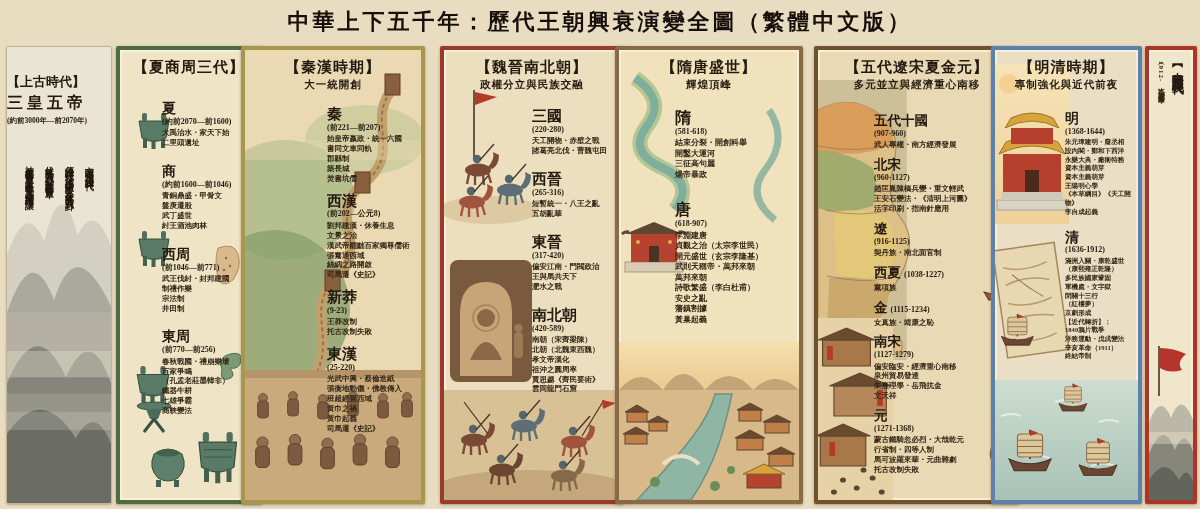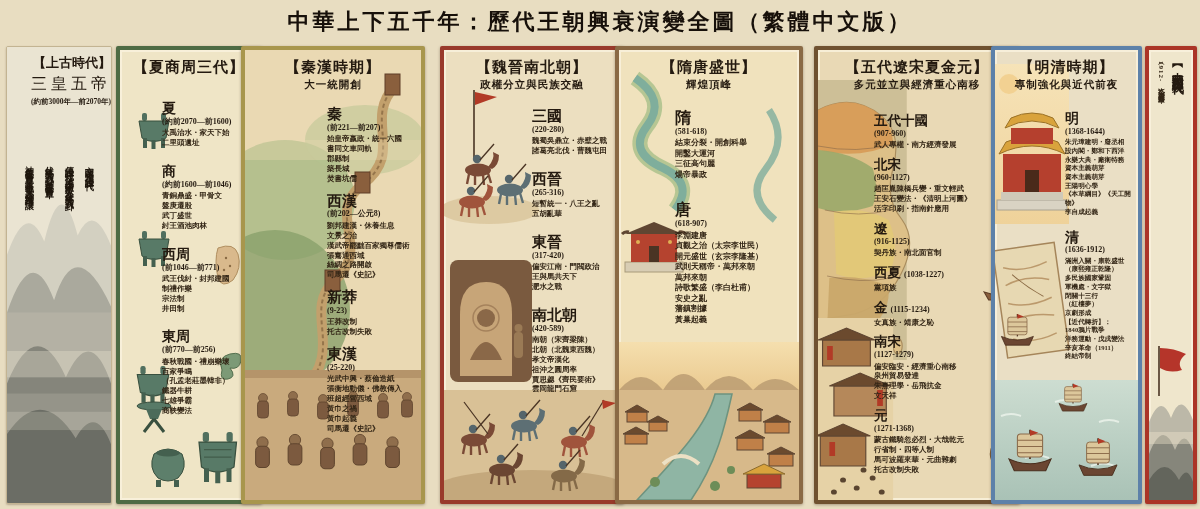--- a/index.html
+++ b/index.html
@@ -43,23 +43,23 @@
 
   .p2 .sec{margin-bottom:15px;}
   .p3 .sec{margin-bottom:9px;}  .p3 .sec-name{font-size:15px;}
   .p4 .sec{margin-bottom:15px;} .p4 .sec-name{font-size:15px;}
   .p5 .sec{margin-bottom:22px;} .p5 .sec-name{font-size:16px;} .p5 .sec-line{font-size:8px;}
   .p6 .sec{margin-bottom:6px;}  .p6 .sec-name{font-size:13.5px;}
   .p7 .sec{margin-bottom:12px;} .p7 .sec-name{font-size:14px;}
   .p7 .sec-line{font-size:6.6px;white-space:normal;}
 
   
-  .p1-head{position:relative;z-index:6;text-align:right;margin-top:7px;}
+  .p1-head{position:relative;z-index:6;text-align:left;margin-top:26px;}
   .p1-t1{font-size:13px;font-weight:bold;}
-  .p1-t2{font-size:16px;font-weight:normal;letter-spacing:4px;margin-top:2px;}
+  .p1-t2{font-size:16px;font-weight:bold;letter-spacing:4px;margin-top:2px;}
   .p1-date{font-size:7.5px;font-weight:bold;margin-top:2px;}
   .p1-cols{position:absolute;z-index:6;top:112px;left:4px;right:4px;bottom:8px;
            display:flex;flex-direction:row-reverse;justify-content:center;gap:7px;}
   .vcol{writing-mode:vertical-rl;font-size:9px;font-weight:bold;letter-spacing:2px;color:#1e160d;}
 
   
   .p8-text{position:absolute;z-index:6;top:10px;left:50%;transform:translateX(-50%);
            height:300px;writing-mode:vertical-rl;}
   .p8-title{font-size:12px;font-weight:bold;letter-spacing:2px;margin-block-end:3px;}
   .p8-sub{font-size:7px;font-weight:bold;letter-spacing:1px;color:#332616;}
@@ -320,21 +320,21 @@
         <path d="M158,350 l14,3 -13,6 Z" fill="#b23a26"></path>
       </g>
     </svg>
     <div class="panel-header">
       <div class="panel-title">【魏晉南北朝】</div>
       <div class="panel-sub">政權分立與民族交融</div>
     </div>
     <div class="sections">
         <div class="sec">
           <div class="sec-head"><span class="sec-name">三國</span><span class="sec-date">(220-280)</span></div>
-          <div class="sec-line">魏蜀吳鼎立・赤壁之戰</div>
+          <div class="sec-line">天工開物・赤壁之戰</div>
           <div class="sec-line">諸葛亮北伐・曹魏屯田</div>
         </div>
         <div class="sec">
           <div class="sec-head"><span class="sec-name">西晉</span><span class="sec-date">(265-316)</span></div>
           <div class="sec-line">短暫統一・八王之亂</div>
           <div class="sec-line">五胡亂華</div>
         </div>
         <div class="sec">
           <div class="sec-head"><span class="sec-name">東晉</span><span class="sec-date">(317-420)</span></div>
           <div class="sec-line">偏安江南・門閥政治</div>

